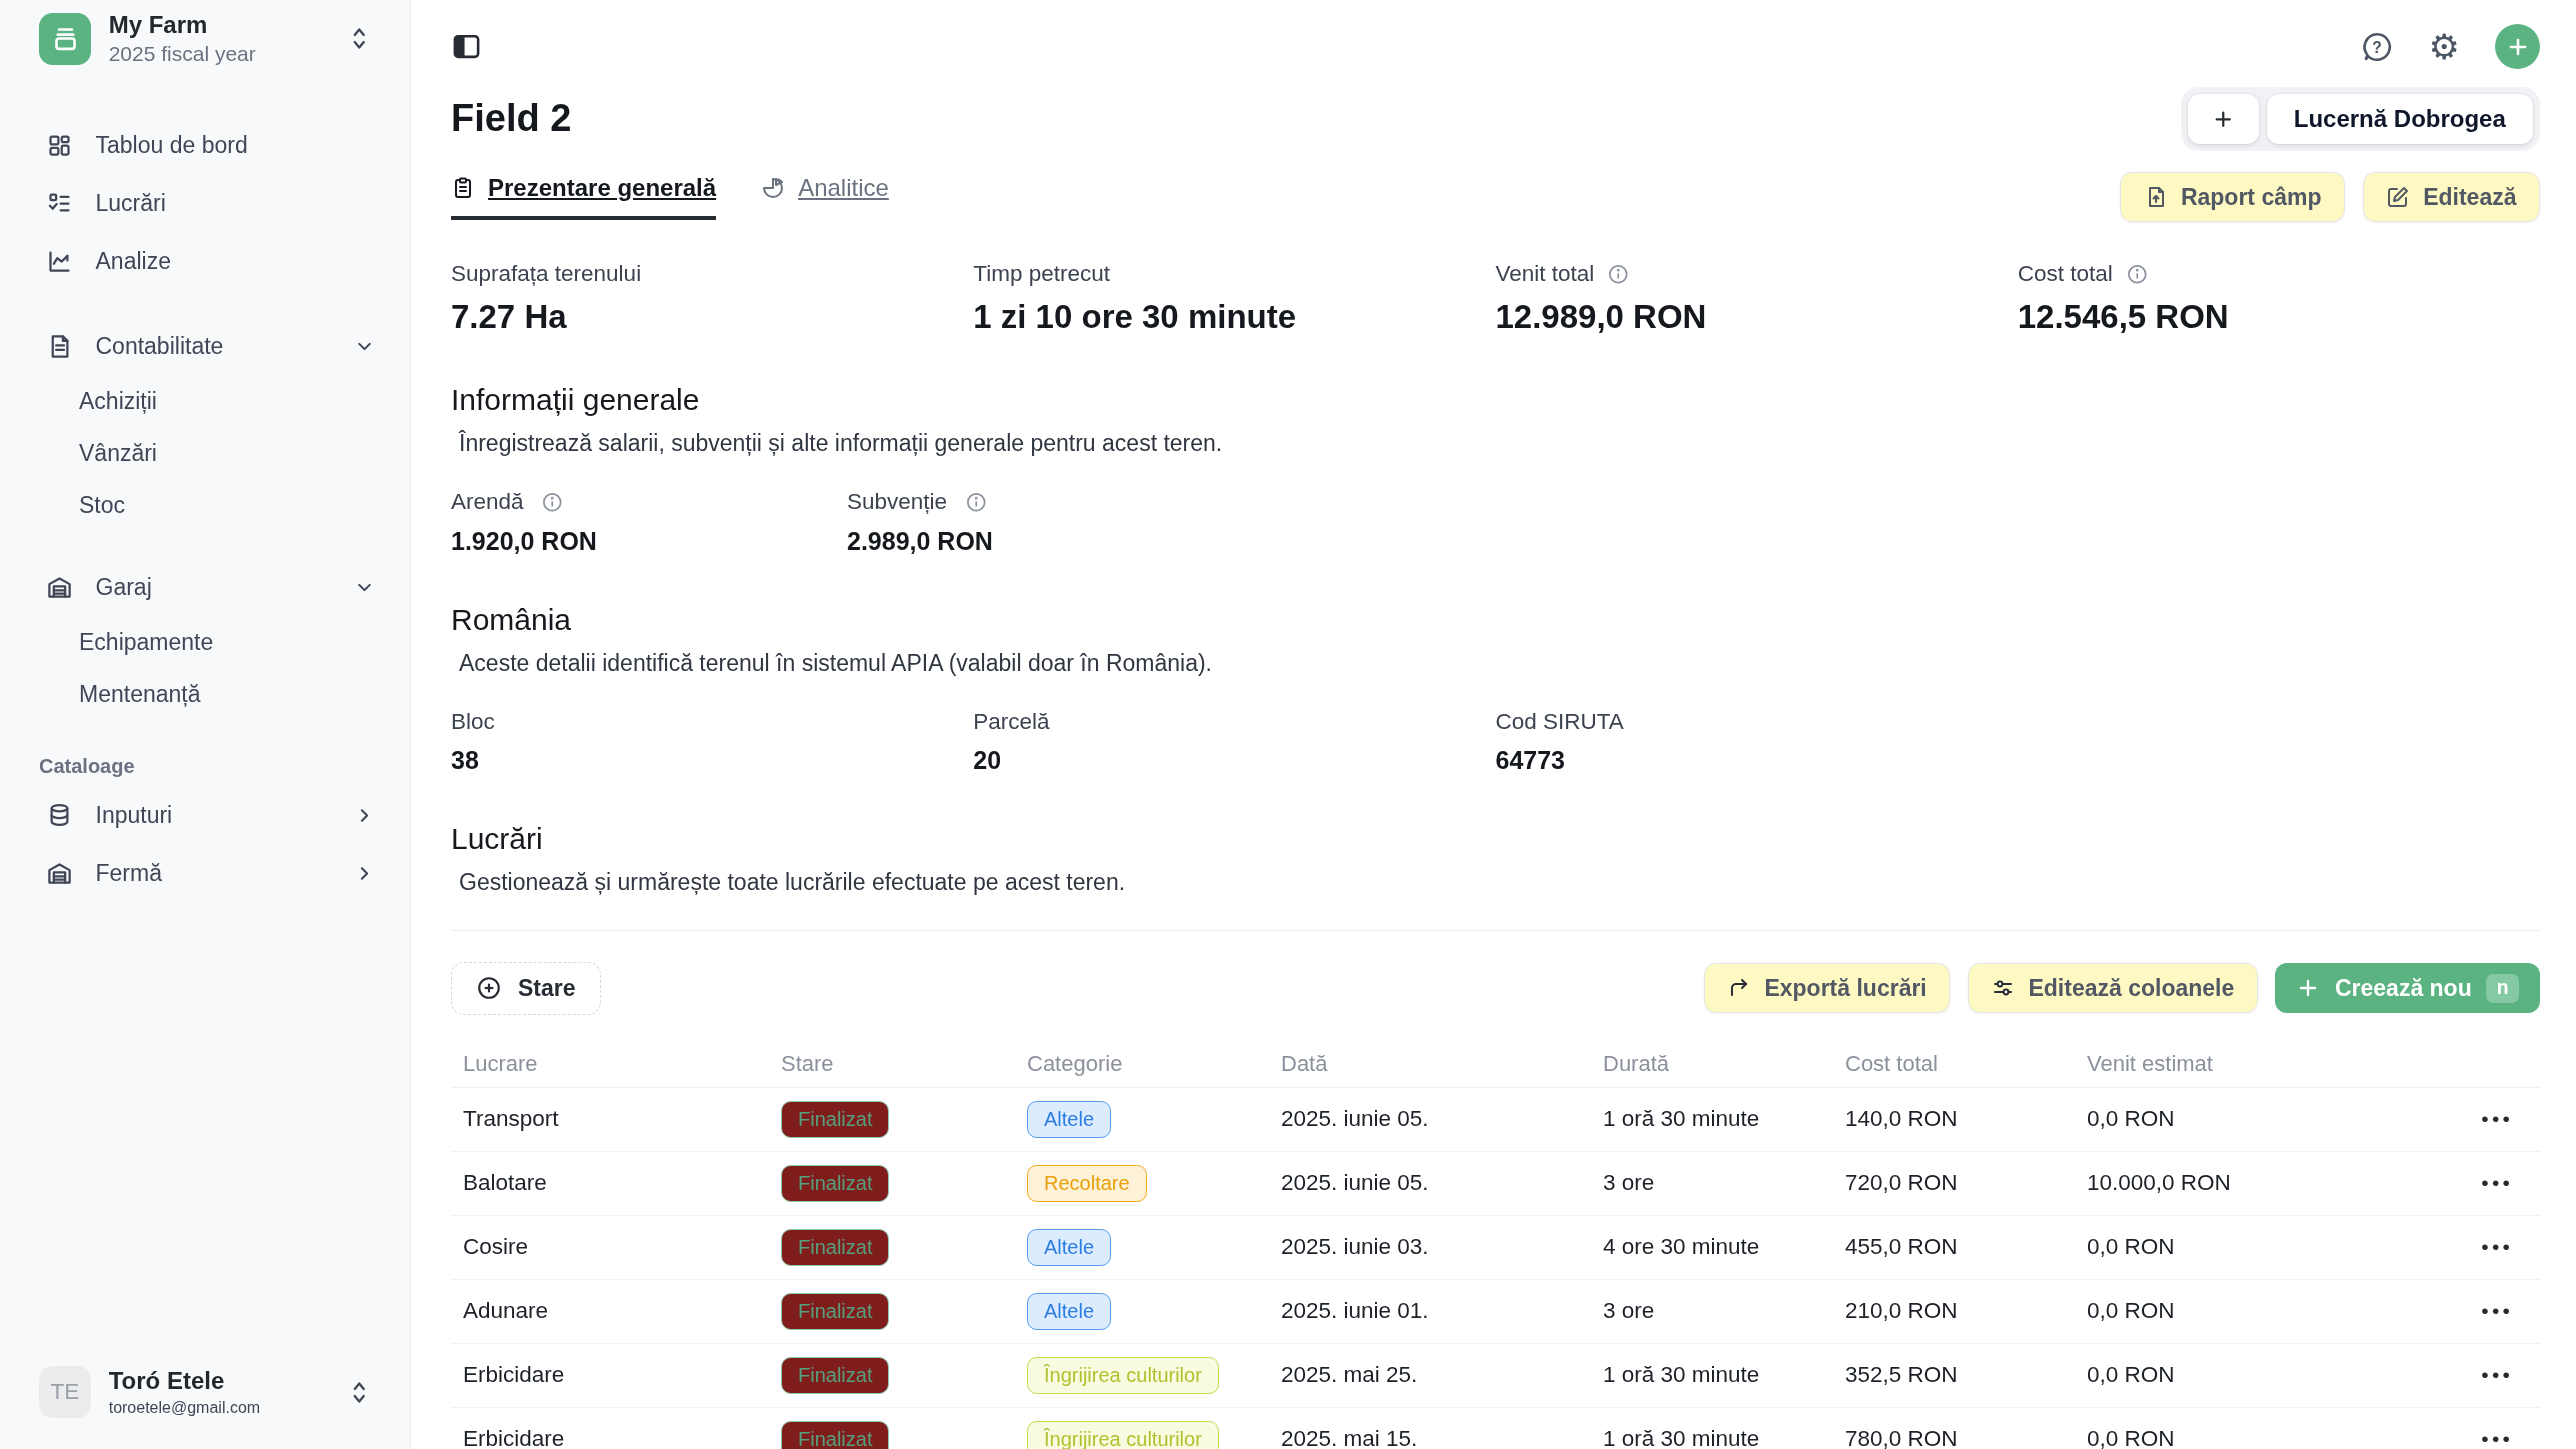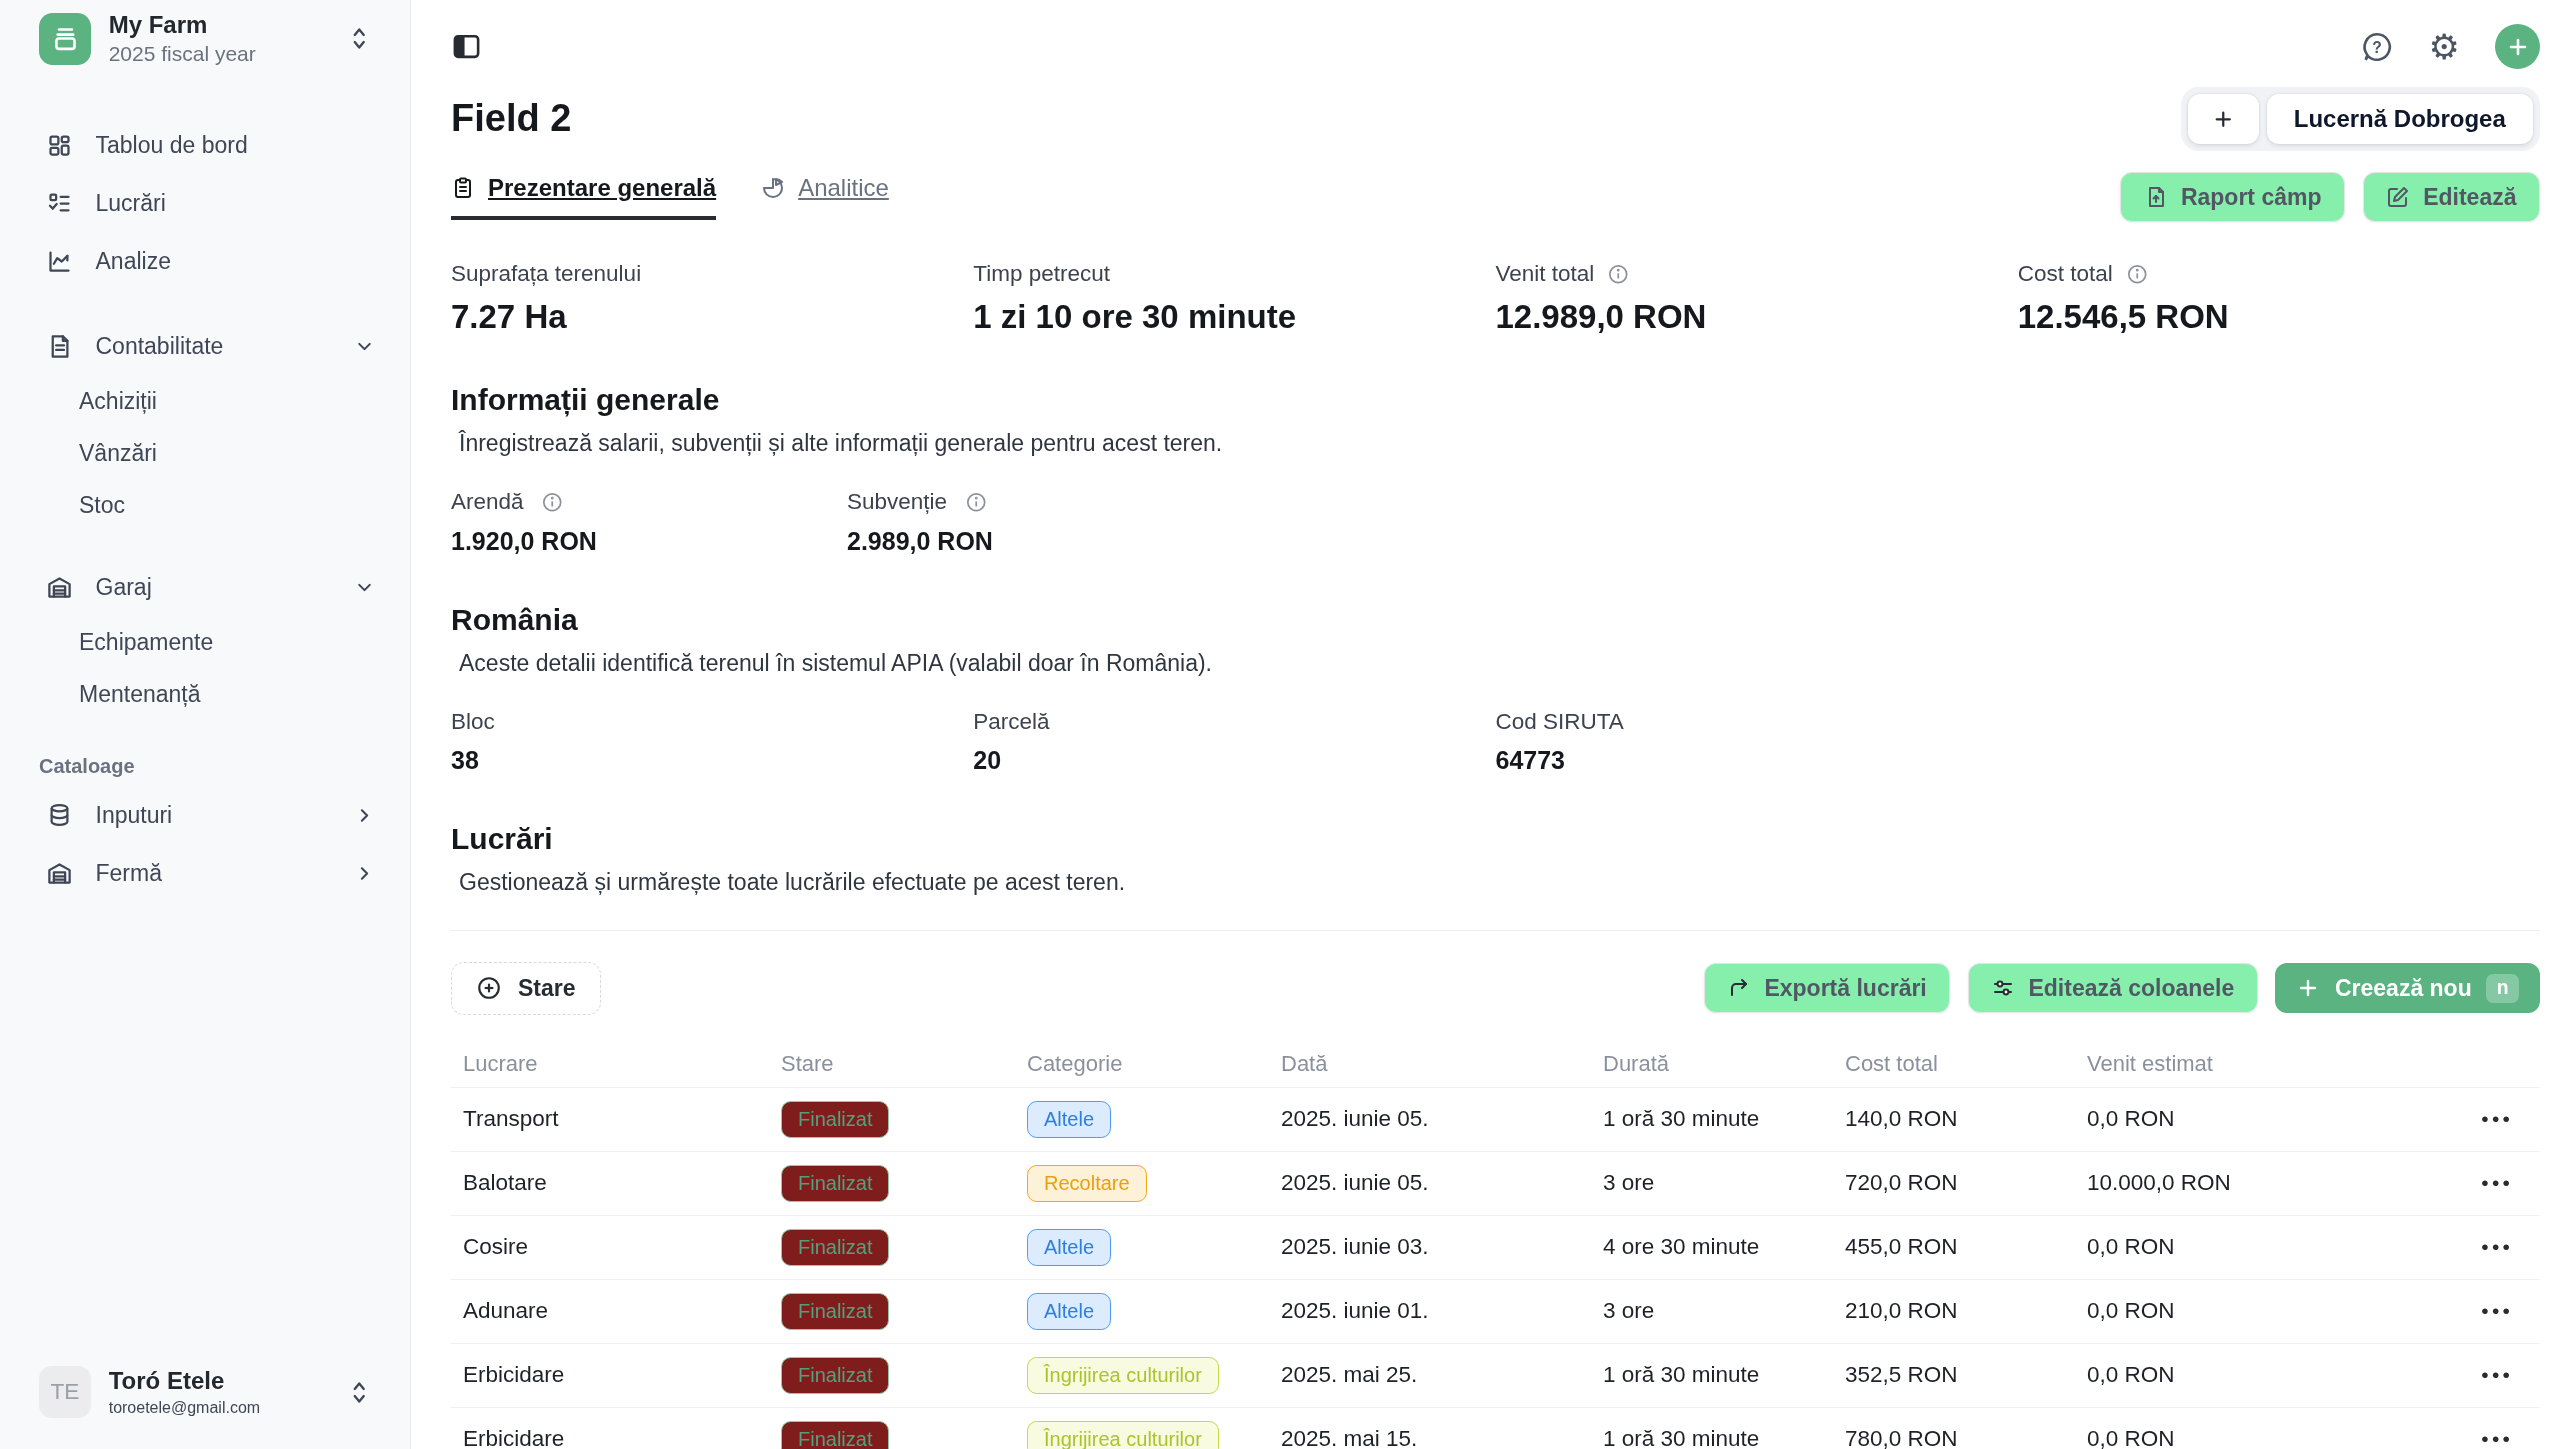--- a/index.html
+++ b/index.html
@@ -72,32 +72,32 @@
   .pill-add { width:71px; height:50px; }
   .pill-crop { height:50px; padding:0 27px; font-size:24px; font-weight:700; color:#0f172a; }
 
   .tabs-row { display:flex; align-items:center; justify-content:space-between; margin-top:21px; }
   .tabs { display:flex; gap:45px; }
   .tab { display:flex; align-items:center; gap:13px; font-size:24px; padding-bottom:14.5px; cursor:pointer;text-decoration:underline; }
   .tab.active { color:#15181d; font-weight:700; border-bottom:4px solid #272c33; }
   .tab.inactive { color:#6a7280; border-bottom:4px solid transparent; }
   .hdr-buttons { display:flex; gap:17.7px; }
   .btn {
-    display:flex; align-items:center; gap:13px; background:#86efac;
+    display:flex; align-items:center; gap:13px; background:#fef9c3;
     border:1.6px solid #e4e6ea; border-radius:12px; padding:10.5px 22.5px;
     font-size:23px; font-weight:600; color:#515863; cursor:pointer;
     box-shadow:0 0.8px 2.4px rgba(20,24,30,.05);
   }
 
   .stats-row { display:grid; grid-template-columns:repeat(4,1fr); margin-top:39px; }
   .stat-label { display:flex; align-items:center; gap:13px; font-size:22.5px; color:#3c434f; }
   .stat-value { margin-top:11.3px; font-size:33px; font-weight:700; color:#15181d; }
 
   .section { margin-top:47px; }
-  .section-title { font-size:30px; font-weight:700; color:#15181d; }
+  .section-title { font-size:30px; font-weight:400; color:#15181d; }
   .section-desc { margin-top:13px; font-size:23px; color:#2f3640;margin-left:8px; }
   .fields-row { display:flex; margin-top:32px; }
   .fields-grid { display:grid; grid-template-columns:repeat(4,1fr); margin-top:32px; }
   .field-block-w { width:396px; }
   .field-label { display:flex; align-items:center; gap:17.7px; font-size:22.5px; color:#3c434f; }
   .field-value { margin-top:11.3px; font-size:25px; font-weight:700; color:#15181d; }
 
   .works-divider { margin-top:34px; border-top:1.6px solid #eceef1; }
   .toolbar { margin-top:31px; display:flex; align-items:center; justify-content:space-between; }
   .filter-btn {

